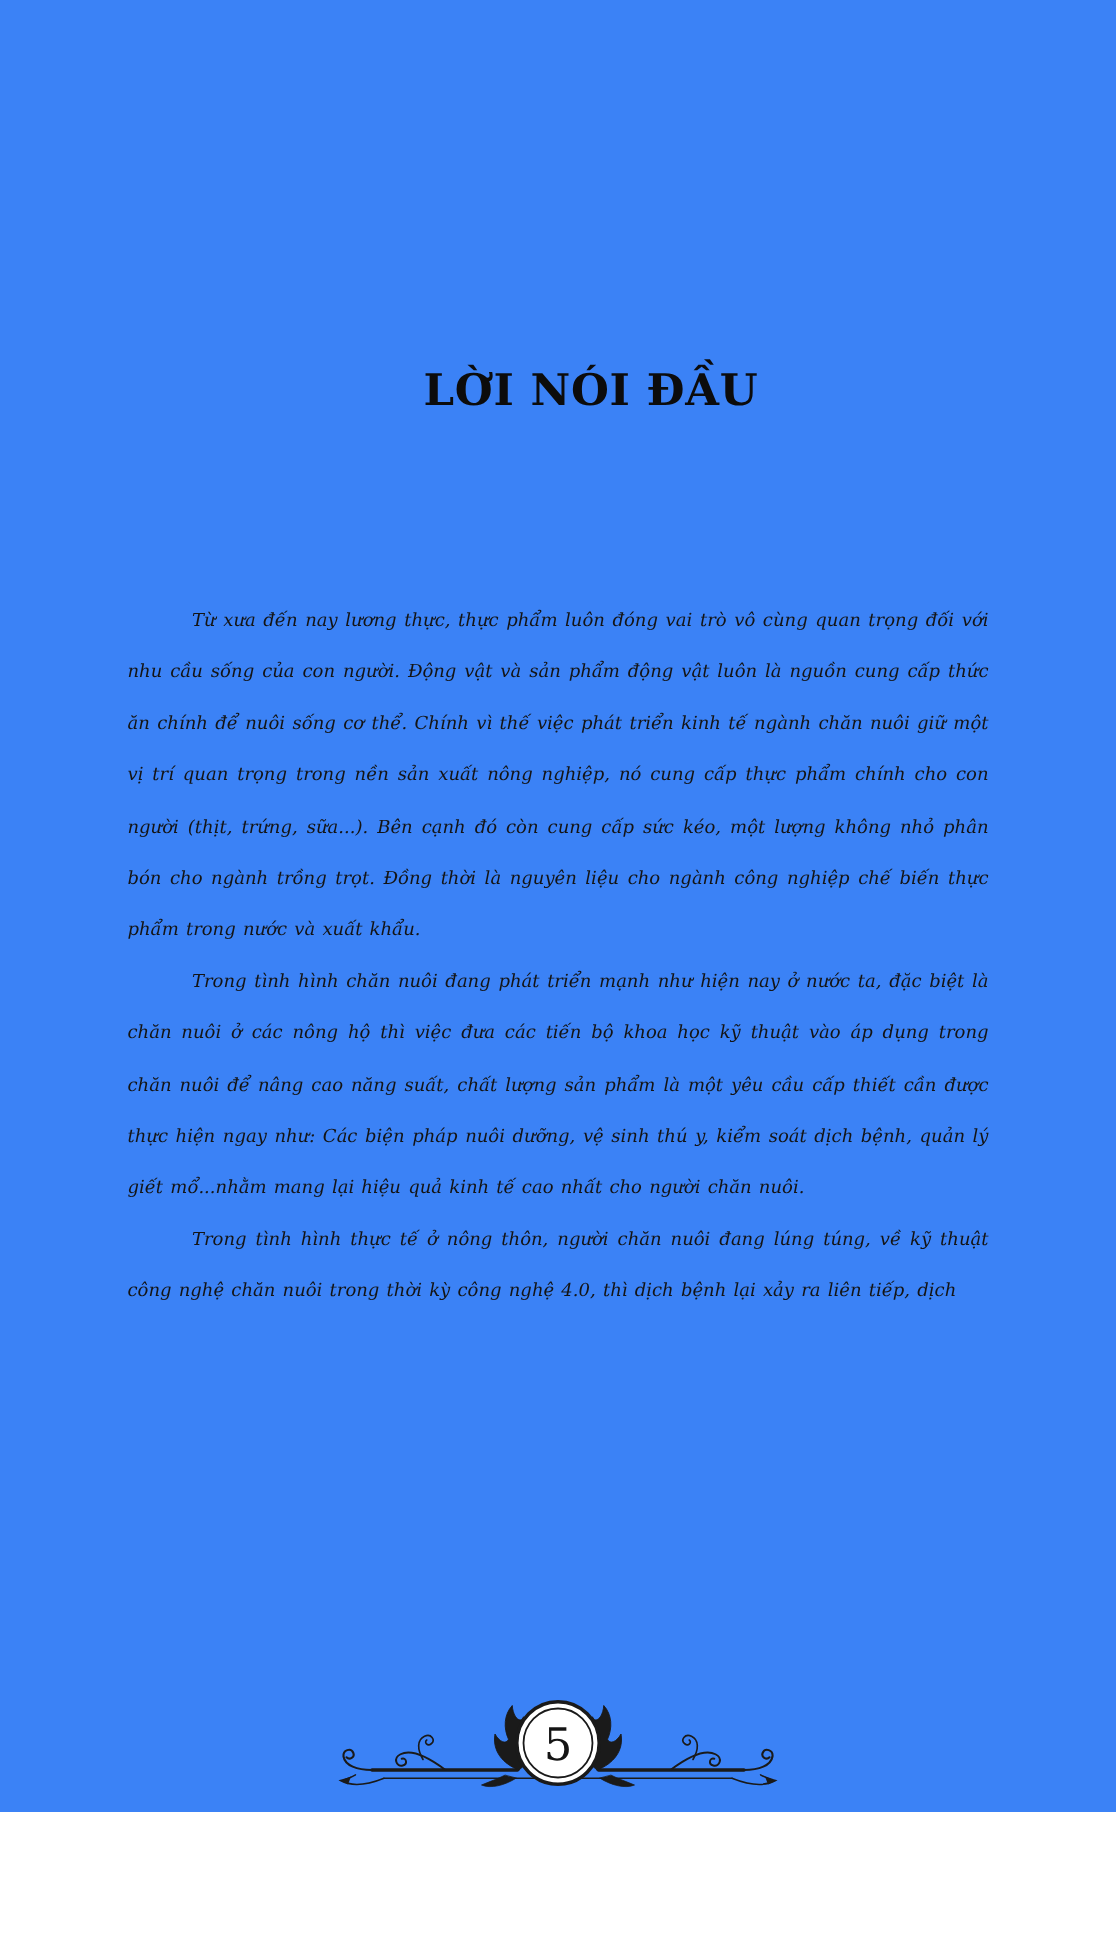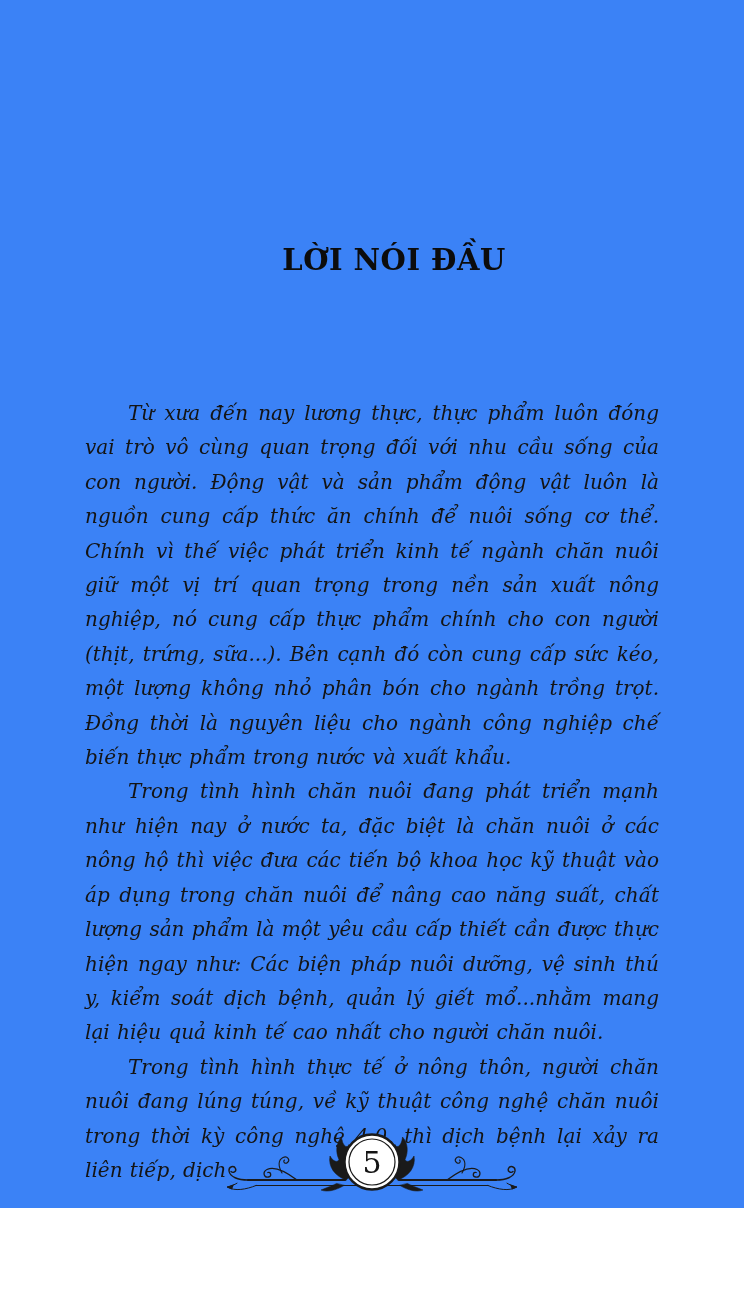--- a/index.html
+++ b/index.html
@@ -34,21 +34,21 @@
   .body-text {
     position: absolute;
     top: 396px;
     left: 85px;
     width: 574px;
   }
   .body-text p {
     margin: 0;
     padding: 0;
     font-style: italic;
-    font-size: 20px;
+    font-size: 12px;
     line-height: 34.4px;
     text-align: justify;
     text-indent: 43px;
     word-spacing: 1px;
     color: #141414;
   }
   .footer-ornament {
     position: absolute;
     top: 1116px;
     left: 222px;

